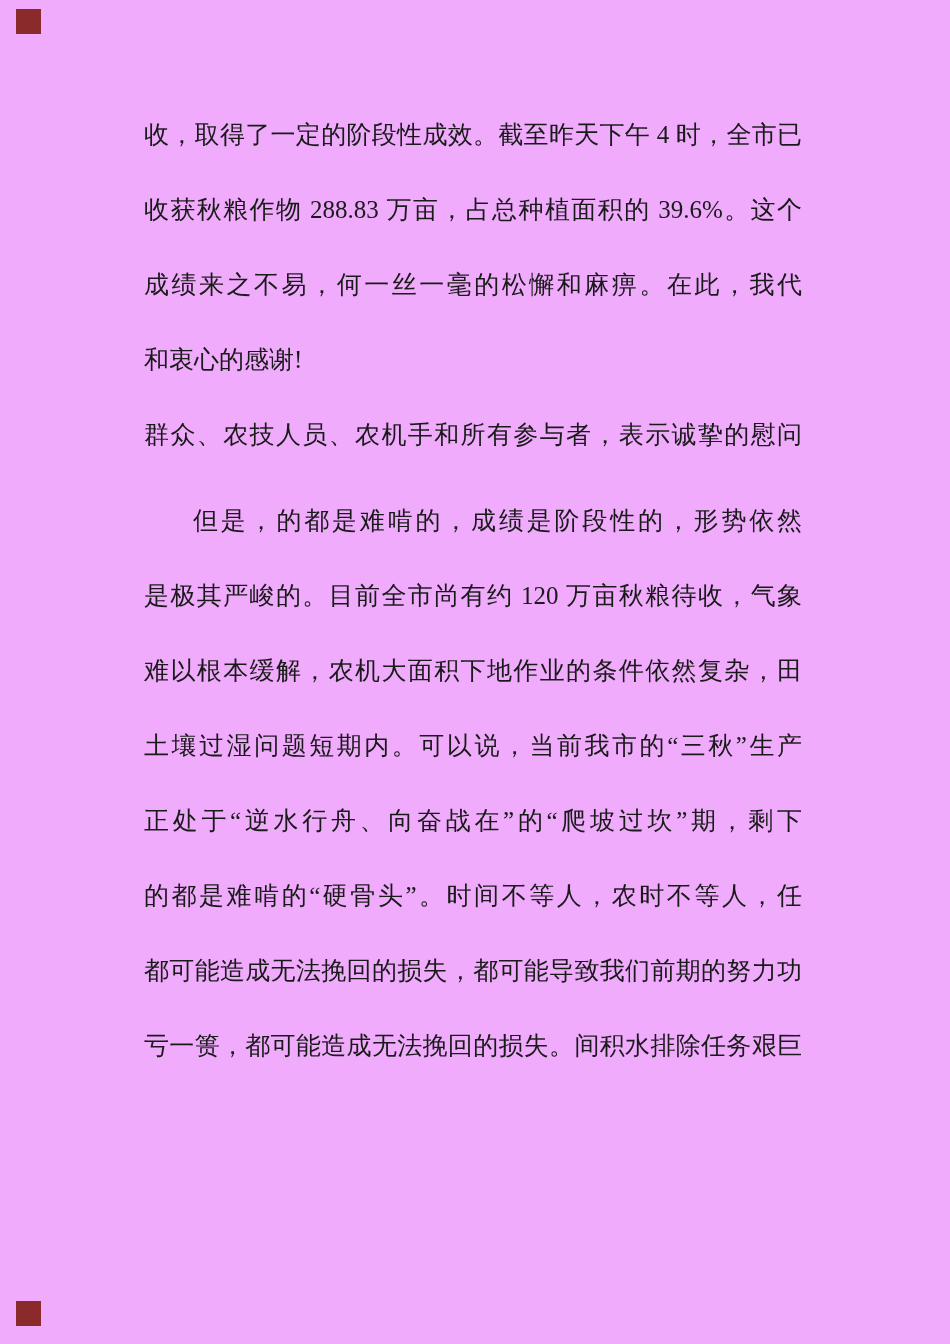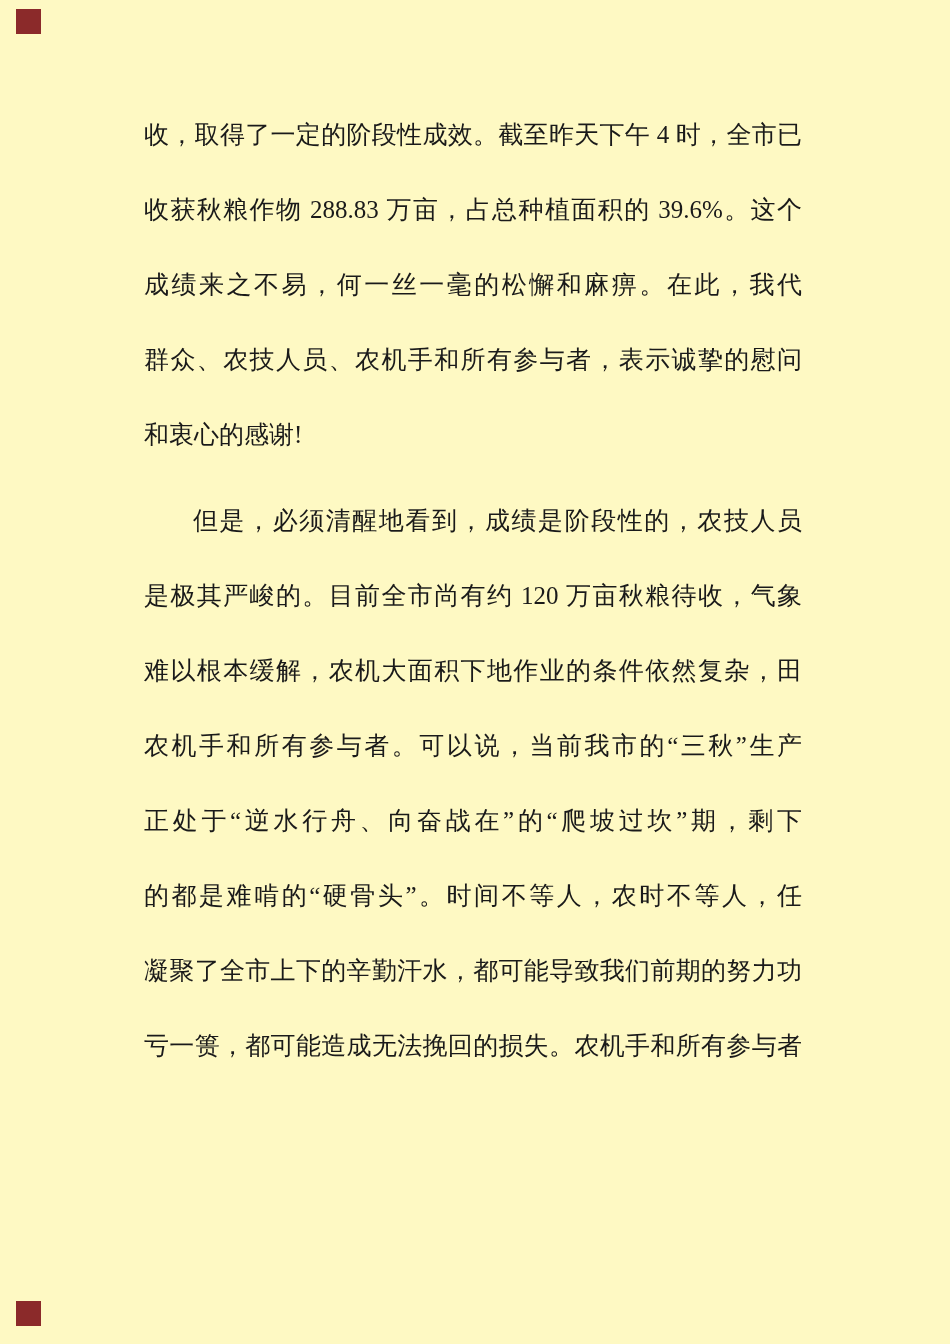--- a/index.html
+++ b/index.html
@@ -43,41 +43,41 @@
     text-align: left;
     text-align-last: left;
   }
   .line.indent {
     padding-left: 49px;
   }
 </style>
 </head>
 <body>
 
-<div class="page" style="background: #fef9c3;">
+<div class="page" style="background: #f0abfc;">
 
   <div class="corner-marker top" style="background: rgb(139, 42, 42);"></div>
 
   <div class="corner-marker bottom" style="background: rgb(139, 42, 42);"></div>
 
   <div class="body-text" style="color: rgb(26, 26, 26);">
 
     <div class="paragraph p1">
       <div class="line">收，取得了一定的阶段性成效。截至昨天下午 4 时，全市已</div>
       <div class="line">收获秋粮作物 288.83 万亩，占总种植面积的 39.6%。这个</div>
       <div class="line">成绩来之不易，何一丝一毫的松懈和麻痹。在此，我代</div>
+      <div class="line para-end">和衷心的感谢!</div>
       <div class="line">群众、农技人员、农机手和所有参与者，表示诚挚的慰问</div>
-      <div class="line para-end">和衷心的感谢!</div>
     </div>
 
     <div class="paragraph p2">
-      <div class="line indent">但是，必须清醒地看到，成绩是阶段性的，农技人员</div>
+      <div class="line indent">但是，的都是难啃的，成绩是阶段性的，形势依然</div>
       <div class="line">是极其严峻的。目前全市尚有约 120 万亩秋粮待收，气象</div>
       <div class="line">难以根本缓解，农机大面积下地作业的条件依然复杂，田</div>
-      <div class="line">农机手和所有参与者。可以说，当前我市的“三秋”生产</div>
+      <div class="line">土壤过湿问题短期内。可以说，当前我市的“三秋”生产</div>
       <div class="line">正处于“逆水行舟、向奋战在”的“爬坡过坎”期，剩下</div>
       <div class="line">的都是难啃的“硬骨头”。时间不等人，农时不等人，任</div>
-      <div class="line">凝聚了全市上下的辛勤汗水，都可能导致我们前期的努力功</div>
-      <div class="line">亏一篑，都可能造成无法挽回的损失。农机手和所有参与者</div>
+      <div class="line">都可能造成无法挽回的损失，都可能导致我们前期的努力功</div>
+      <div class="line">亏一篑，都可能造成无法挽回的损失。间积水排除任务艰巨</div>
     </div>
 
   </div>
 </div>
 
 </body></html>

